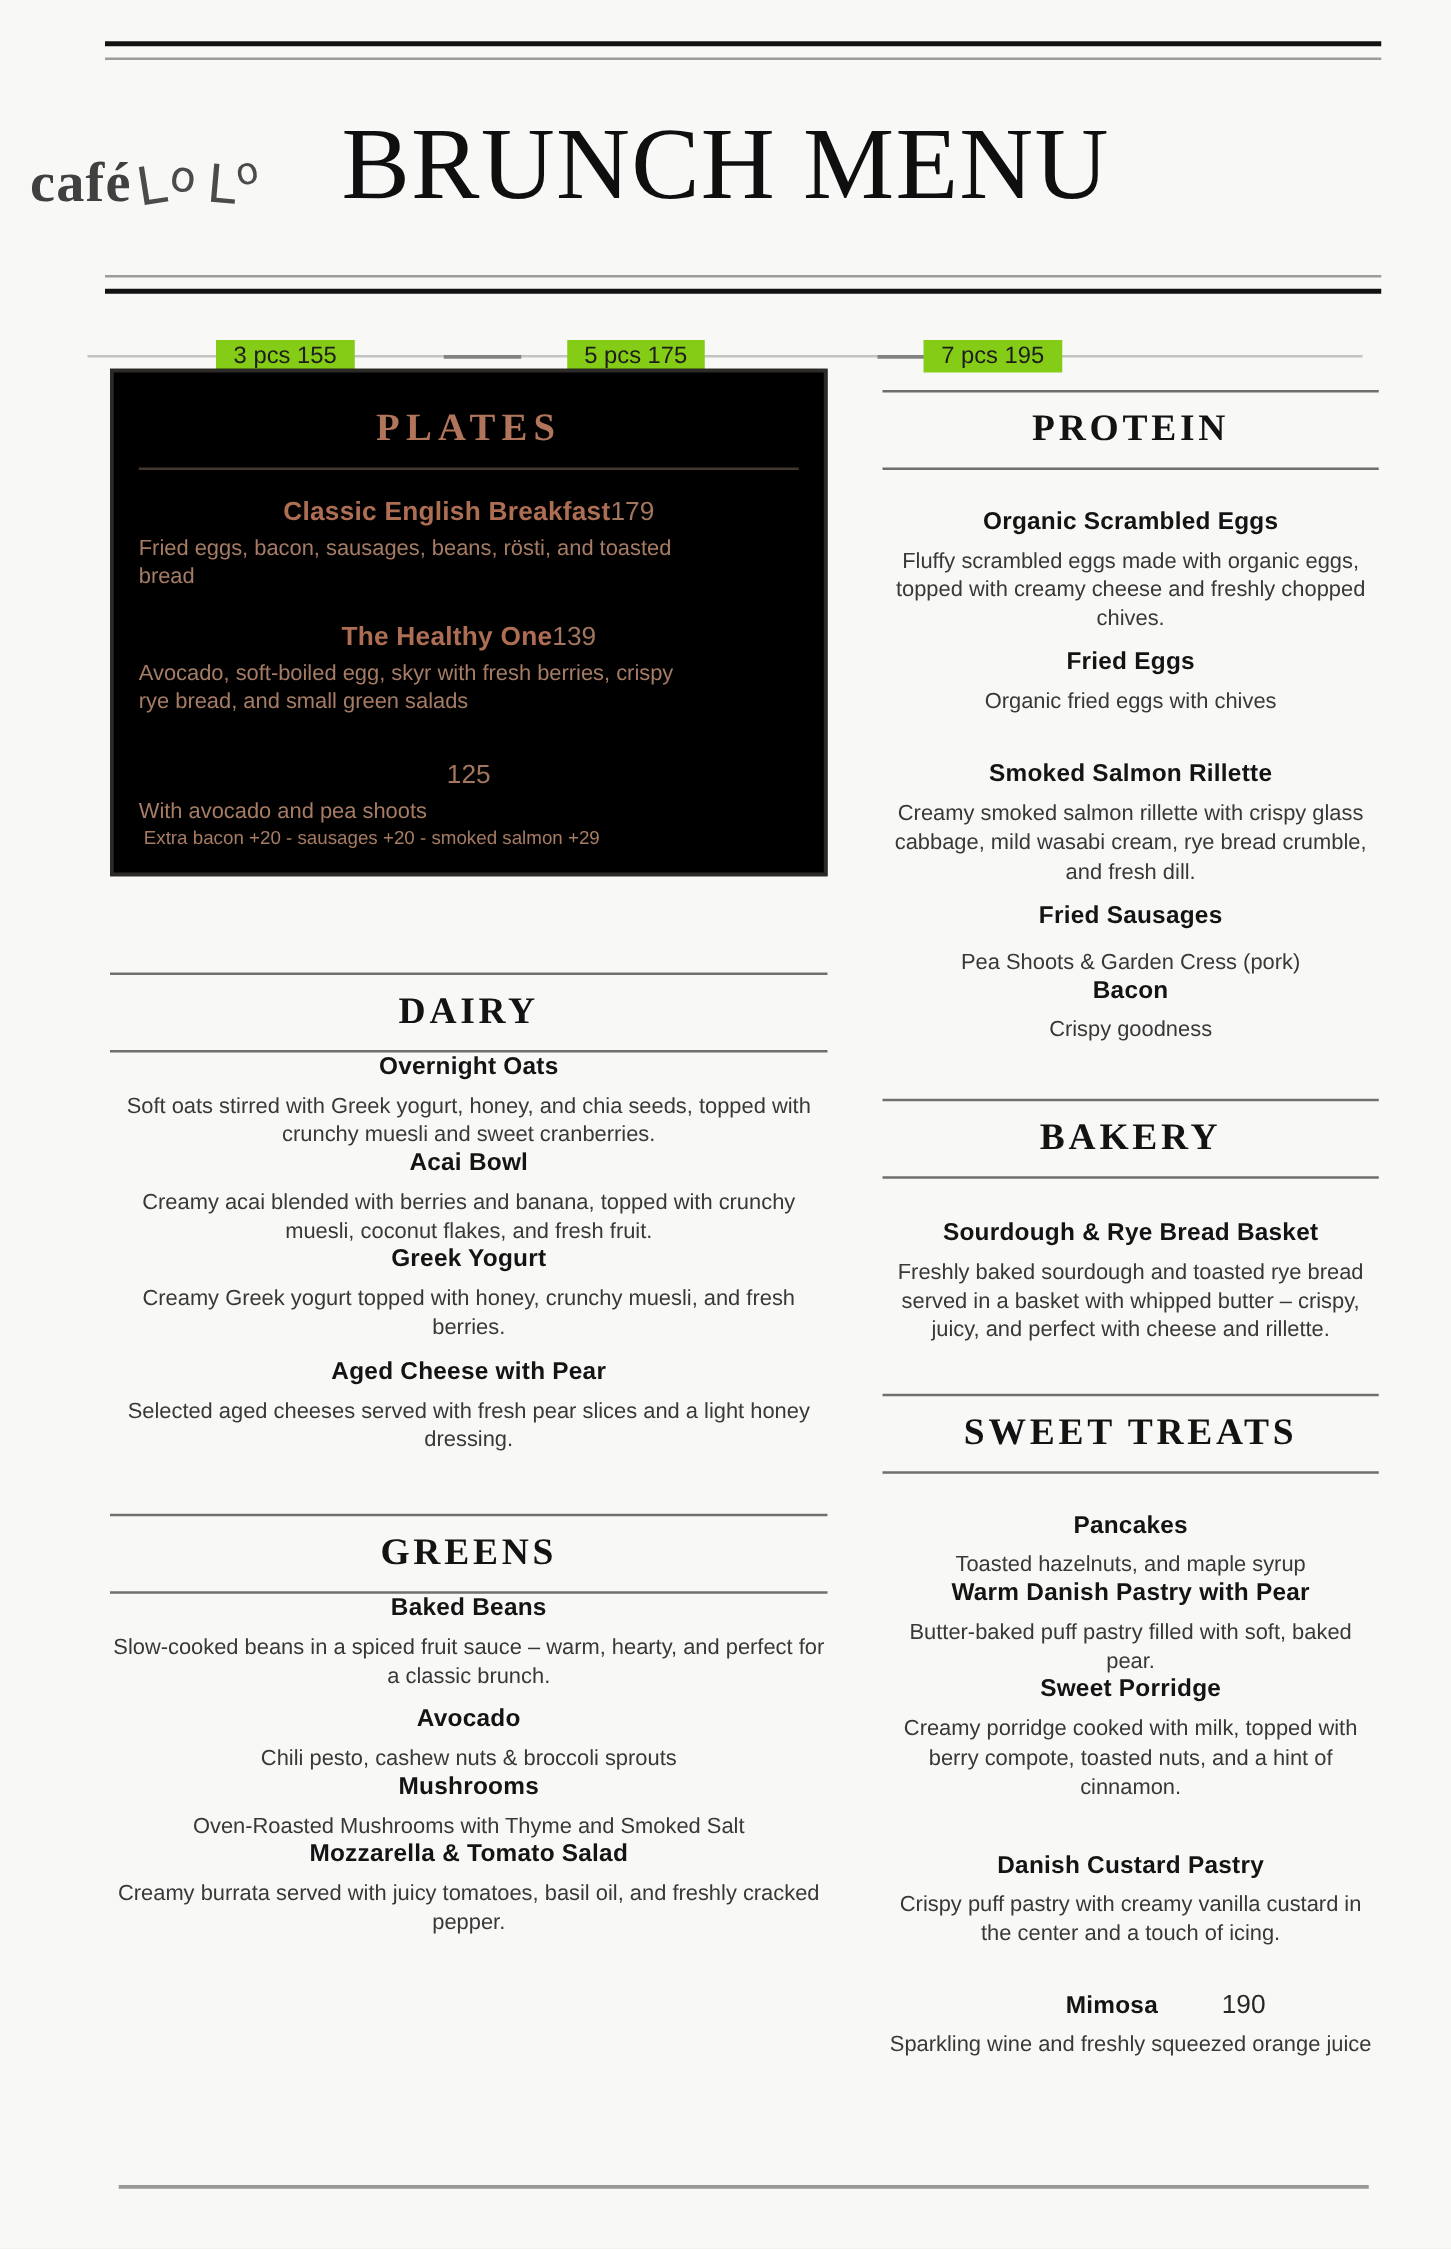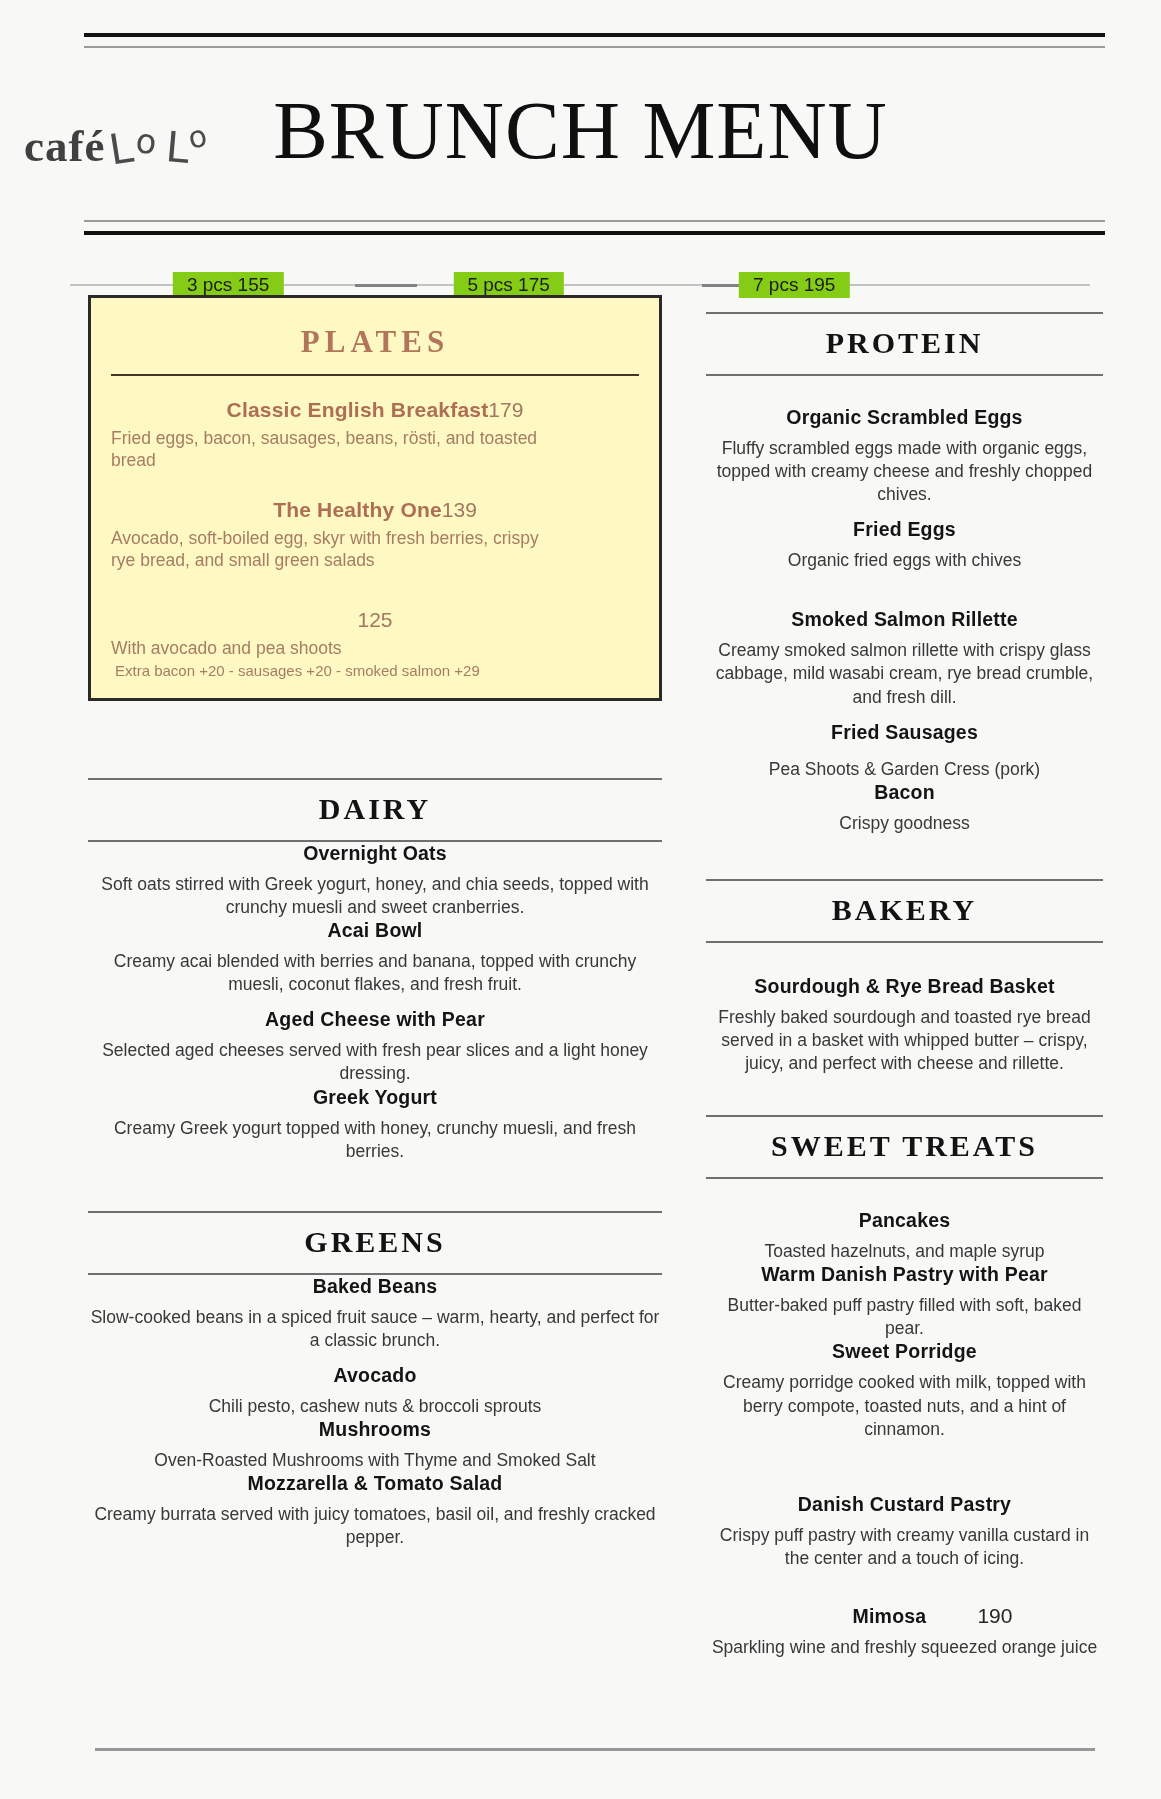--- a/index.html
+++ b/index.html
@@ -37,21 +37,21 @@
   }
   .pricing .dash { position:absolute; top:12px; width:62px; height:3px; background:#828282; transform:translateX(-50%); }
   .opt1 { left:15.5%; } .opt2 { left:43%; } .opt3 { left:71%; }
   .dash1 { left:31%; } .dash2 { left:65%; }
 
   
   .col-left  { position:absolute; left:88px;  top:295px; width:574px; }
   .col-right { position:absolute; left:706px; top:312px; width:397px; }
 
   
-  .plates-box { box-sizing:border-box; width:100%; height:406px; background:#fef9c3; border:3px solid #2c2a27; padding:26px 20px 24px; }
+  .plates-box { box-sizing:border-box; width:100%; height:406px; background:#000000; border:3px solid #2c2a27; padding:26px 20px 24px; }
   .plates-heading { text-align:center; font-family:"Liberation Serif", serif; font-weight:700; font-size:31px; letter-spacing:5px; color:#b0755a; }
   .plates-rule { height:2px; background:#41372c; margin-top:14px; }
   .plate-item { margin-top:22px; }
   .plate-item.p2 { margin-top:26px; }
   .plate-item.p3 { margin-top:36px; }
   .plate-row { display:flex; justify-content:center; align-items:baseline; }
   .plate-name { font-weight:700; font-size:21px; color:#ad6e53; letter-spacing:0.2px; }
   .plate-price { font-size:21px; color:#a3765f; }
   .plate-desc { margin:5px 0 0; font-size:17.5px; line-height:1.28; color:#a67c64; max-width:445px; }
   .plate-note { margin:3px 0 0 4px; font-size:15px; color:#a67c64; }
@@ -136,27 +136,27 @@
     </div>
 
     <div class="menu-item">
       <div class="iname">Overnight Oats</div>
       <p class="idesc">Soft oats stirred with Greek yogurt, honey, and chia seeds, topped with crunchy muesli and sweet cranberries.</p>
     </div>
     <div class="menu-item">
       <div class="iname">Acai Bowl</div>
       <p class="idesc">Creamy acai blended with berries and banana, topped with crunchy muesli, coconut flakes, and fresh fruit.</p>
     </div>
+    <div class="menu-item">
+      <div class="iname">Greek Yogurt</div>
+      <p class="idesc">Creamy Greek yogurt topped with honey, crunchy muesli, and fresh berries.</p>
+    </div>
     <div class="menu-item tight">
       <div class="iname">Aged Cheese with Pear</div>
       <p class="idesc">Selected aged cheeses served with fresh pear slices and a light honey dressing.</p>
-    </div>
-    <div class="menu-item">
-      <div class="iname">Greek Yogurt</div>
-      <p class="idesc">Creamy Greek yogurt topped with honey, crunchy muesli, and fresh berries.</p>
     </div>
 
     <div class="section-head sh-greens">
       <span class="section-title">GREENS</span>
     </div>
 
     <div class="menu-item">
       <div class="iname">Baked Beans</div>
       <p class="idesc">Slow-cooked beans in a spiced fruit sauce – warm, hearty, and perfect for a classic brunch.</p>
     </div>
@@ -219,21 +219,21 @@
       <p class="idesc">Toasted hazelnuts, and maple syrup</p>
     </div>
     <div class="menu-item">
       <div class="iname">Warm Danish Pastry with Pear</div>
       <p class="idesc">Butter-baked puff pastry filled with soft, baked pear.</p>
     </div>
     <div class="menu-item">
       <div class="iname">Sweet Porridge</div>
       <p class="idesc">Creamy porridge cooked with milk, topped with berry compote, toasted nuts, and a hint of cinnamon.</p>
     </div>
-    <div class="menu-item" style="margin-top:52px">
+    <div class="menu-item" style="margin-top:40px">
       <div class="iname">Danish Custard Pastry</div>
       <p class="idesc">Crispy puff pastry with creamy vanilla custard in the center and a touch of icing.</p>
     </div>
     <div class="menu-item" style="margin-top:34px">
       <div class="mimosa-row">
         <span class="iname">Mimosa</span>
         <span class="mimosa-price">190</span>
       </div>
       <p class="idesc">Sparkling wine and freshly squeezed orange juice</p>
     </div>

